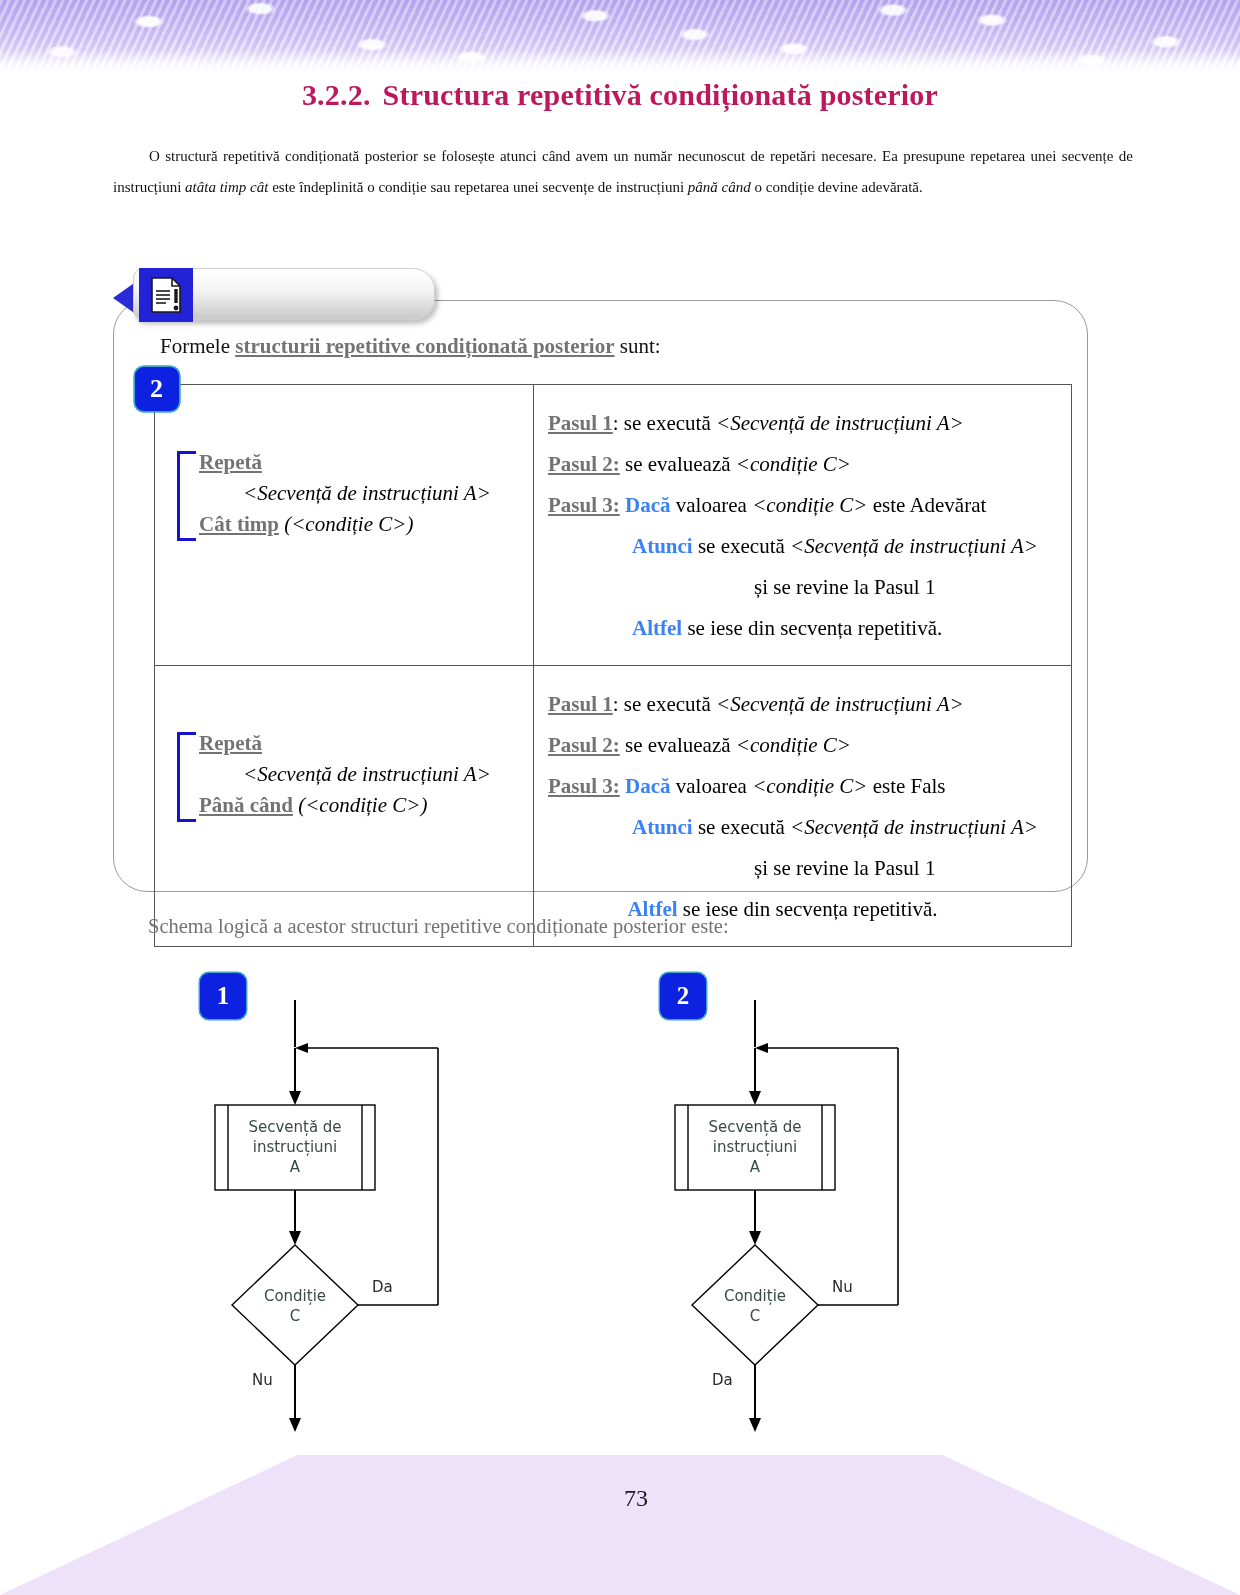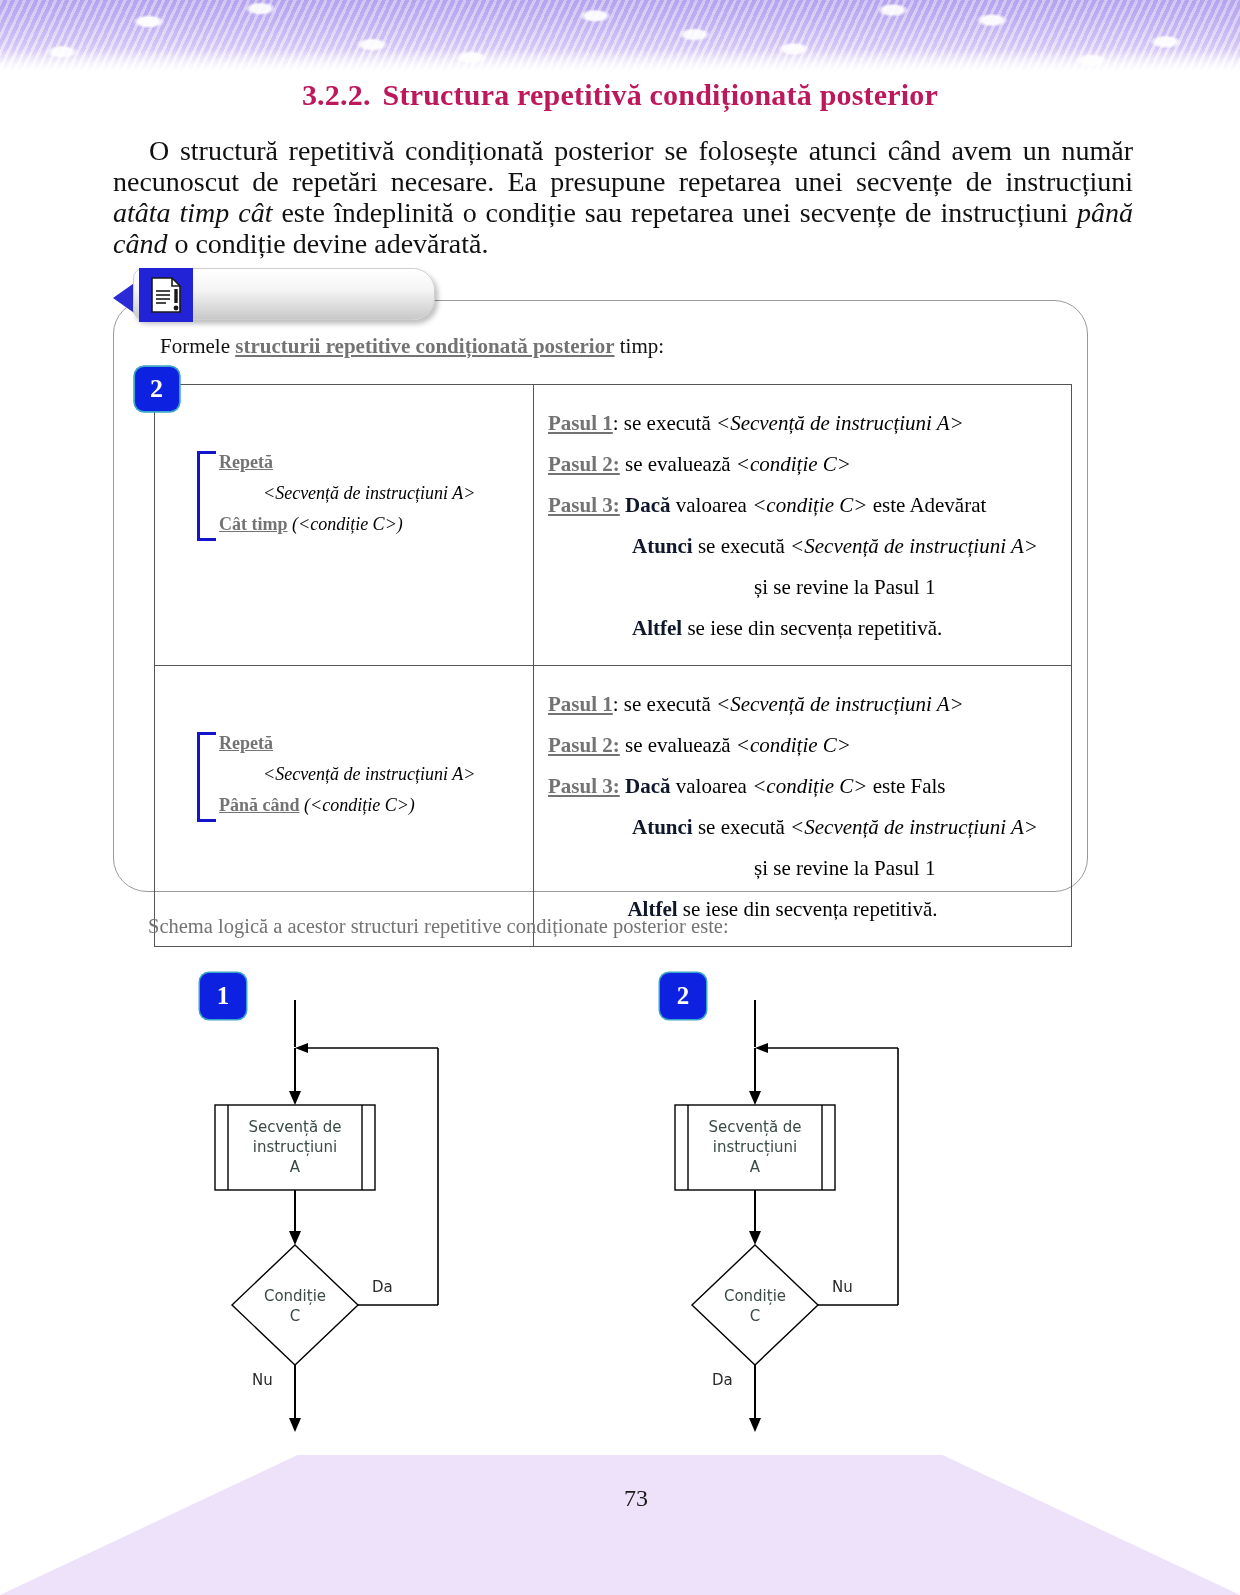--- a/index.html
+++ b/index.html
@@ -38,22 +38,22 @@
   #page-title{
     position:absolute; left:0; top:78px; width:1240px;
     text-align:center;
     font-size:30px; font-weight:bold; color:#be185d;
     letter-spacing:.2px;
   }
   #page-title .num{ margin-right:12px; }
 
   
   #intro{
-    position:absolute; left:113px; top:135px; width:1020px;
-    font-size:28px; line-height:31px; color:#111; text-align:justify;
+    position:absolute; left:113px; top:141px; width:1020px;
+    font-size:15px; line-height:31px; color:#111; text-align:justify;
   }
   #intro .ind{ display:inline-block; width:36px; }
   .it{ font-style:italic; }
 
   
   #callout{
     position:absolute; left:113px; top:262px; width:975px; height:630px;
   }
   #callout-frame{
     position:absolute; left:0; top:38px; width:973px; height:590px;
@@ -99,35 +99,35 @@
   .col-right{ width:537px; }
 
   .badge{
     position:absolute; width:44px; height:44px; border-radius:9px;
     background:#0d22e0; color:#fff; font-size:26px; font-weight:bold;
     display:flex; align-items:center; justify-content:center;
     box-shadow:0 0 0 1.5px #3aa6c6;
   }
 
   .codeblock{
-    position:relative; margin:62px 0 18px 64px; font-size:18px; line-height:31px;
+    position:relative; margin:62px 0 18px 44px; font-size:21px; line-height:31px;
   }
   .codeblock .bracket{
     position:absolute; left:-22px; top:4px; width:16px; height:84px;
     border-left:3px solid #1414cc; border-top:3px solid #1414cc; border-bottom:3px solid #1414cc;
   }
   .codeblock .ln{ white-space:nowrap; }
   .codeblock .ln.indent{ padding-left:44px; }
 
   .steps{ padding:18px 14px 16px 14px; font-size:21px; line-height:41px; }
   .steps .r{ white-space:nowrap; }
   .steps .sub{ padding-left:84px; }
   .steps .sub2{ padding-left:206px; }
   .steps .sub3{ padding-left:84px; }
-  .bold{ font-weight:bold; color:#0f172a; }
+  .bold{ font-weight:bold; color:#3b82f6; }
 
   
   #schema-line{
     position:absolute; left:148px; top:915px; width:900px;
     font-size:20.5px; color:#737373;
   }
 
   
   #flowwrap{ position:absolute; left:0; top:965px; width:1240px; height:470px; }
   .fc{ position:absolute; top:0; width:470px; height:470px; }
@@ -186,21 +186,21 @@
       <line x1="8" y1="20" x2="22" y2="20" stroke="#1a1a1a" stroke-width="1.6"></line>
       <line x1="8" y1="24" x2="22" y2="24" stroke="#1a1a1a" stroke-width="1.6"></line>
       <line x1="8" y1="28" x2="18" y2="28" stroke="#1a1a1a" stroke-width="1.6"></line>
       <line x1="28" y1="14" x2="28" y2="28" stroke="#1a1a1a" stroke-width="3.4"></line>
       <circle cx="28" cy="33" r="2.4" fill="#1a1a1a"></circle>
     </svg>
   </div>
 
 
   <div id="formele">
-    <span>Formele </span><span class="kw">structurii repetitive condiționată posterior</span><span> timp:</span>
+    <span>Formele </span><span class="kw">structurii repetitive condiționată posterior</span><span> sunt:</span>
   </div>
 
   <table id="ftable">
     <tbody>
         <tr>
       <td class="col-left">
         <div class="badge" style="left:-20px; top:-18px;">1</div>
         <div class="codeblock">
           <div class="bracket"></div>
           <div class="ln kw">Repetă</div>

